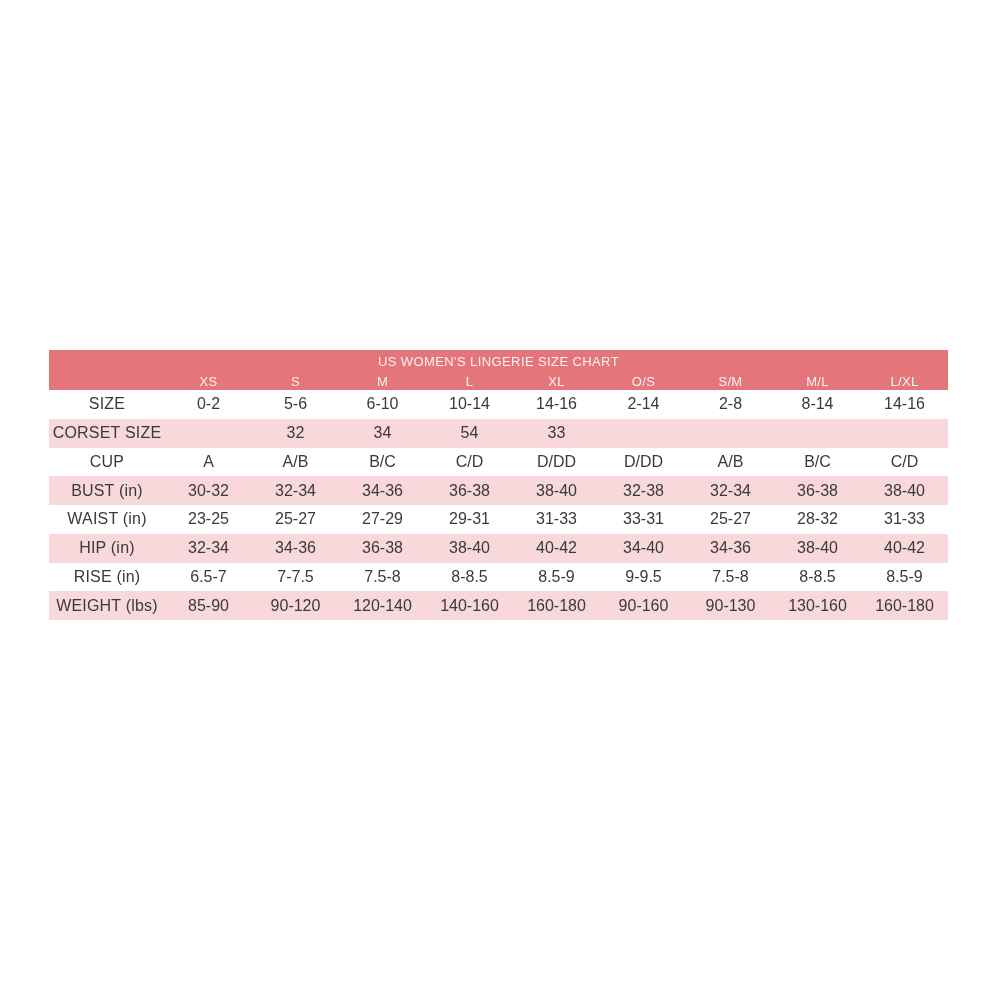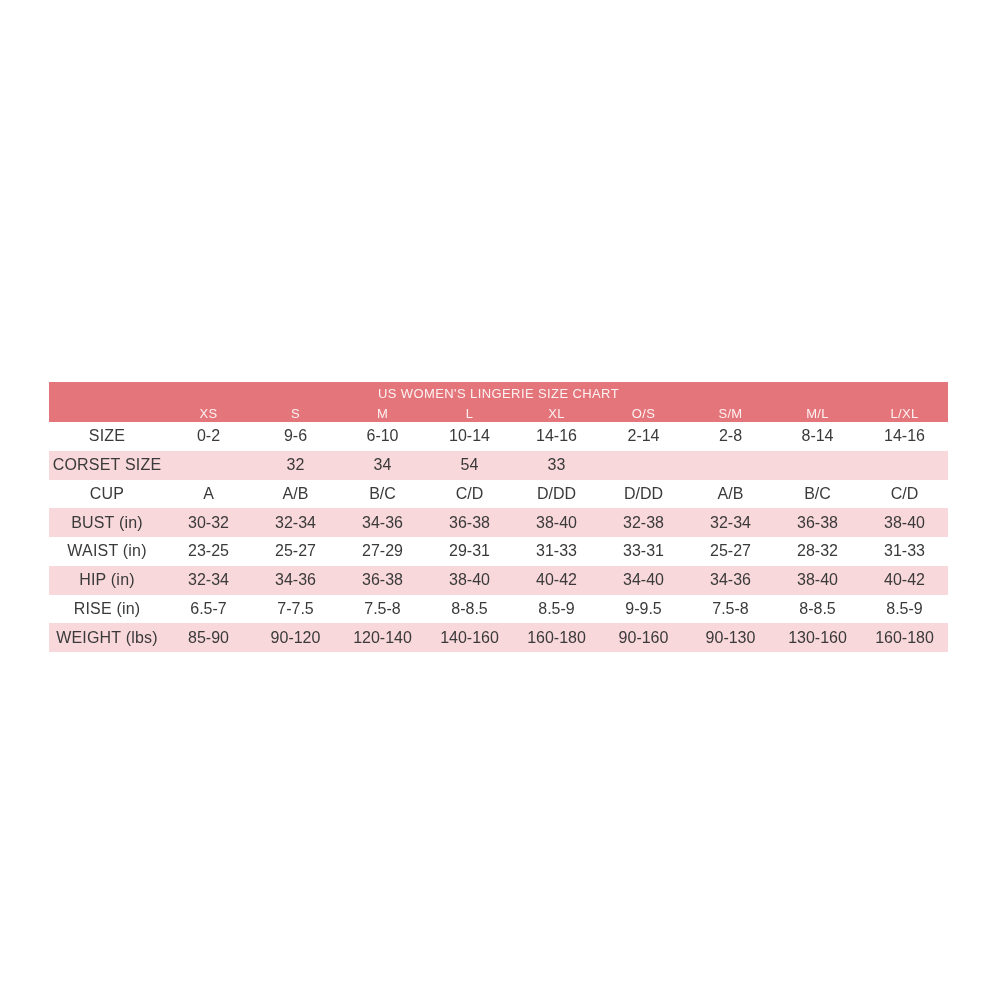--- a/index.html
+++ b/index.html
@@ -10,21 +10,21 @@
     width: 1000px;
     height: 1000px;
     background: #ffffff;
     font-family: "Liberation Sans", sans-serif;
     position: relative;
     overflow: hidden;
   }
   .size-chart {
     position: absolute;
     left: 49px;
-    top: 382px;
+    top: 350px;
     width: 899px;
   }
   .chart-header {
     background: var(--header-bg, #e3757b);
     height: 40px;
   }
   .title-row {
     height: 22px;
     display: flex;
     align-items: center;
@@ -79,21 +79,21 @@
         <div class="cell">O/S</div>
         <div class="cell">S/M</div>
         <div class="cell">M/L</div>
         <div class="cell">L/XL</div>
       </div>
   </div>
   <div class="table-body">
       <div class="row white">
         <div class="cell row-label">SIZE</div>
         <div class="cell value">0-2</div>
-        <div class="cell value">9-6</div>
+        <div class="cell value">5-6</div>
         <div class="cell value">6-10</div>
         <div class="cell value">10-14</div>
         <div class="cell value">14-16</div>
         <div class="cell value">2-14</div>
         <div class="cell value">2-8</div>
         <div class="cell value">8-14</div>
         <div class="cell value">14-16</div>
       </div>
       <div class="row pink">
         <div class="cell row-label">CORSET SIZE</div>

